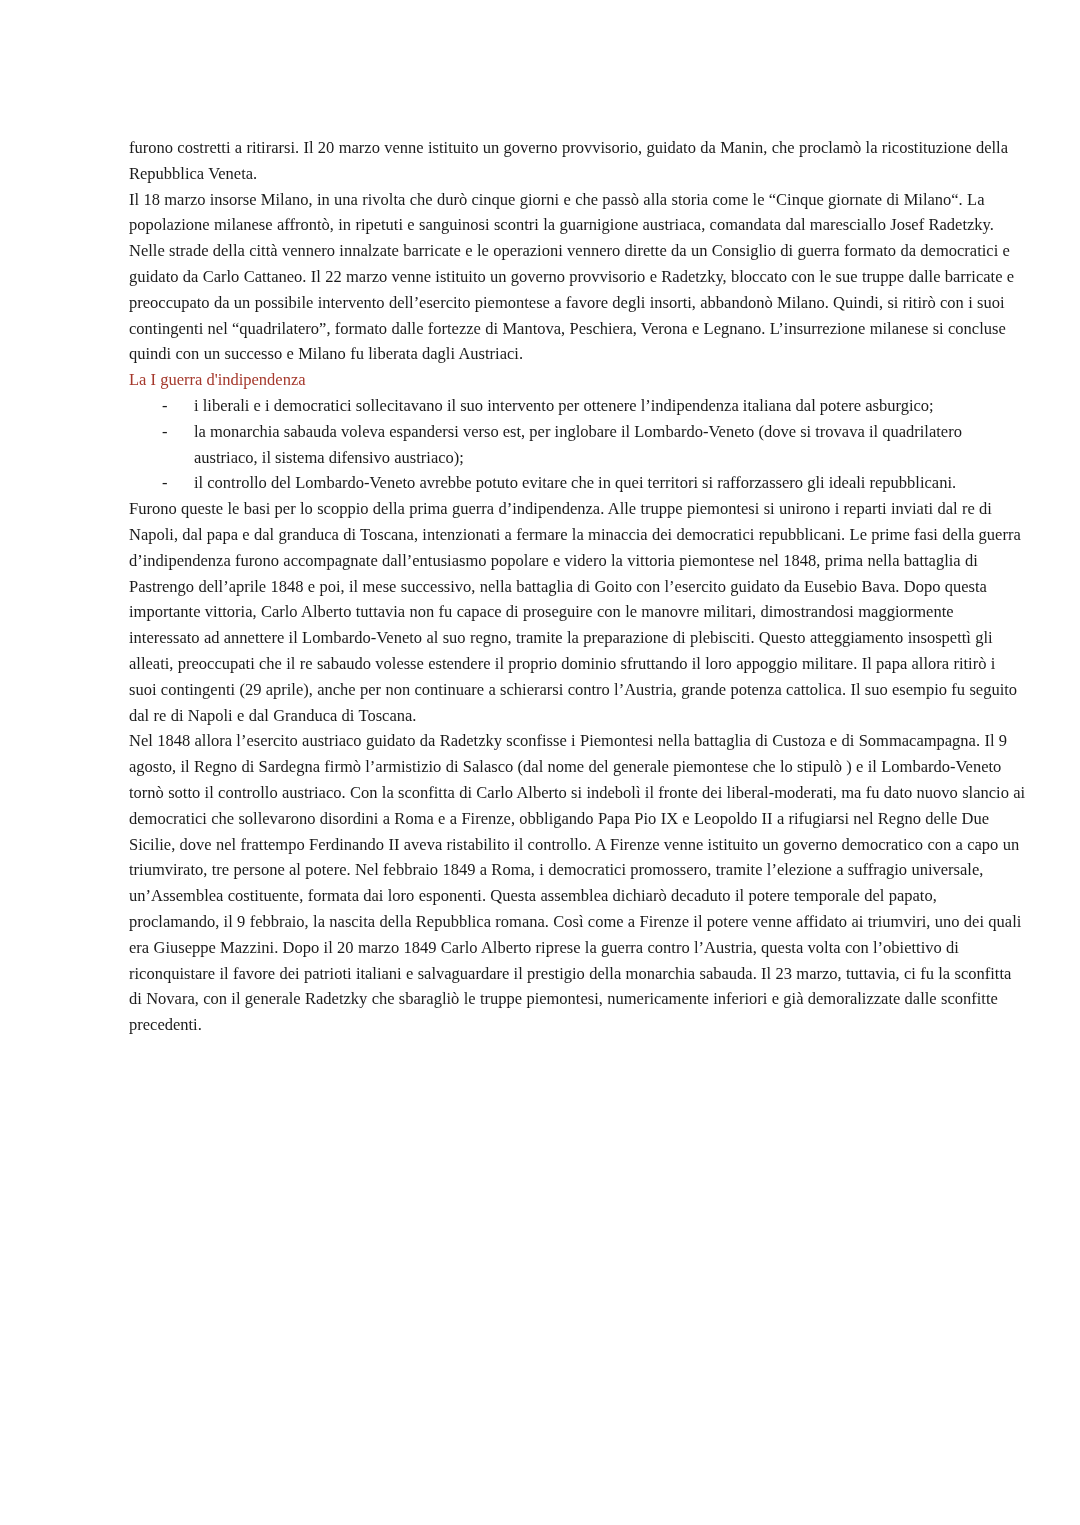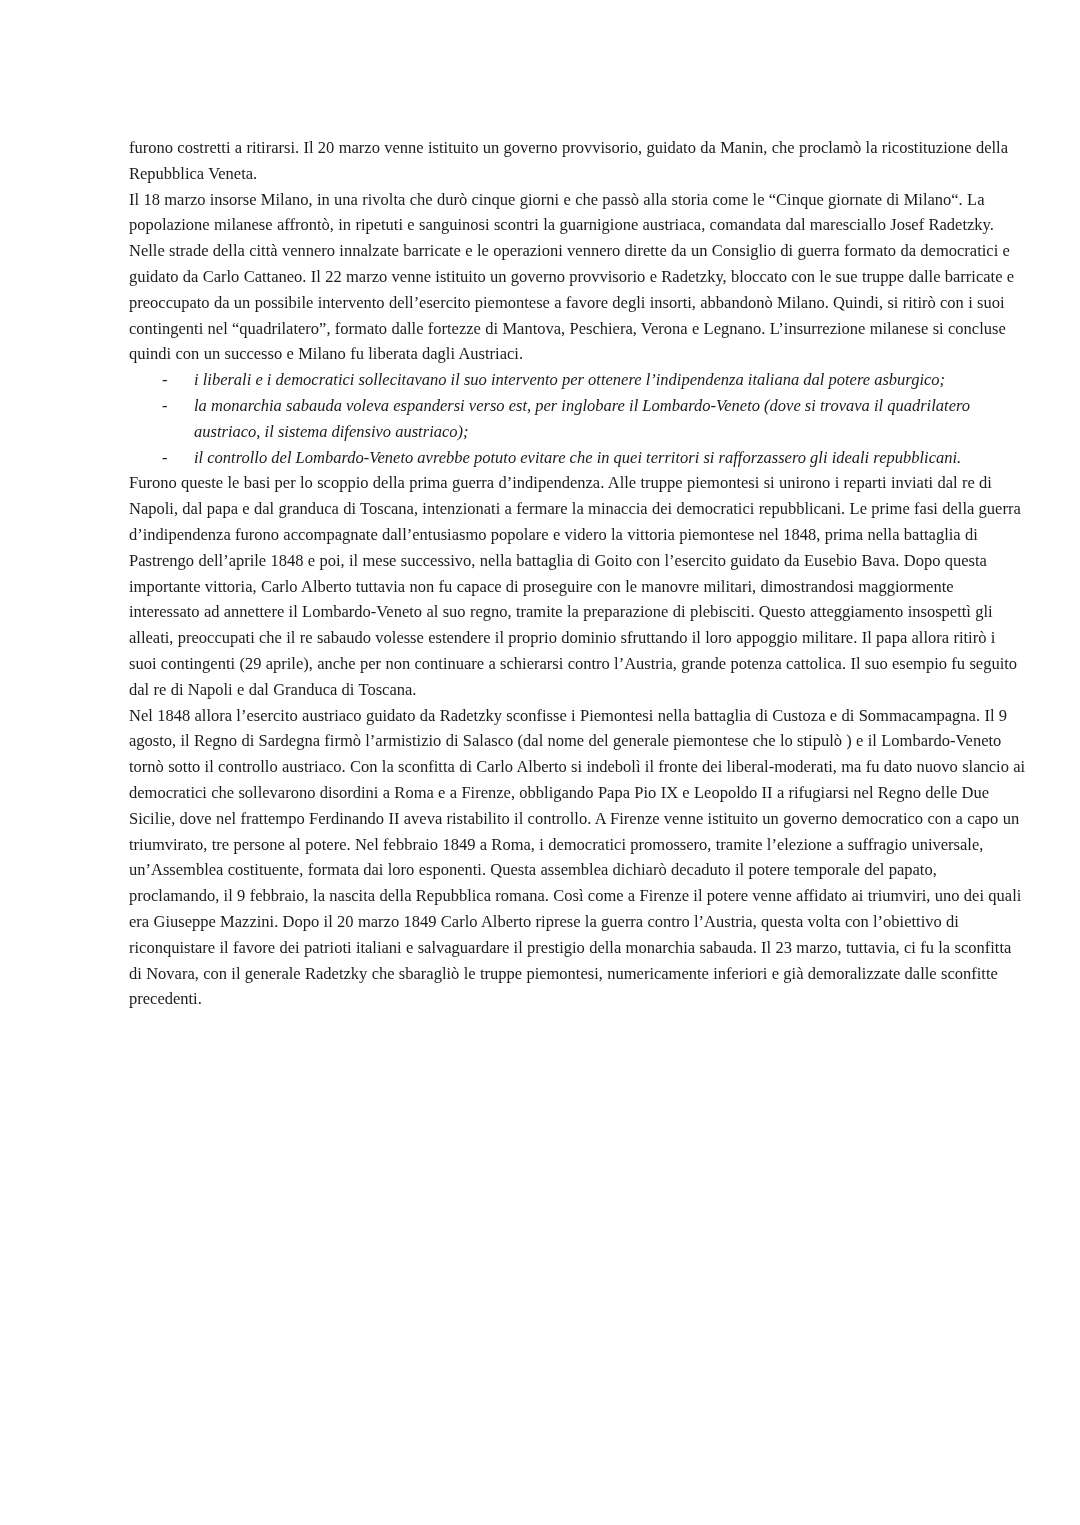--- a/index.html
+++ b/index.html
@@ -49,32 +49,32 @@
     line-height:25.8px;
     padding-left:33px;
     box-sizing:border-box;
   }
   .marker{
     flex:0 0 32px;
     width:32px;
   }
   .li-text{
     flex:1 1 auto;
-    font-style:italic;
   }
 </style>
 </head>
 <body>
 
 <div class="page">
 
   <p class="para">furono costretti a ritirarsi. Il 20 marzo venne istituito un governo provvisorio, guidato da Manin, che proclamò la ricostituzione della Repubblica Veneta.</p>
 
   <p class="para">Il 18 marzo insorse Milano, in una rivolta che durò cinque giorni e che passò alla storia come le “Cinque giornate di Milano“. La popolazione milanese affrontò, in ripetuti e sanguinosi scontri la guarnigione austriaca, comandata dal maresciallo Josef Radetzky. Nelle strade della città vennero innalzate barricate e le operazioni vennero dirette da un Consiglio di guerra formato da democratici e guidato da Carlo Cattaneo. Il 22 marzo venne istituito un governo provvisorio e Radetzky, bloccato con le sue truppe dalle barricate e preoccupato da un possibile intervento dell’esercito piemontese a favore degli insorti, abbandonò Milano. Quindi, si ritirò con i suoi contingenti nel “quadrilatero”, formato dalle fortezze di Mantova, Peschiera, Verona e Legnano. L’insurrezione milanese si concluse quindi con un successo e Milano fu liberata dagli Austriaci.</p>
 
+  <h2 class="heading">La I guerra d'indipendenza</h2>
 
 
   <ul class="list">
     <li class="list-item">
       <span class="marker">-</span>
       <span class="li-text">i liberali e i democratici sollecitavano il suo intervento per ottenere l’indipendenza italiana dal potere asburgico;</span>
     </li>
     <li class="list-item">
       <span class="marker">-</span>
       <span class="li-text">la monarchia sabauda voleva espandersi verso est, per inglobare il Lombardo-Veneto (dove si trovava il quadrilatero austriaco, il sistema difensivo austriaco);</span>

